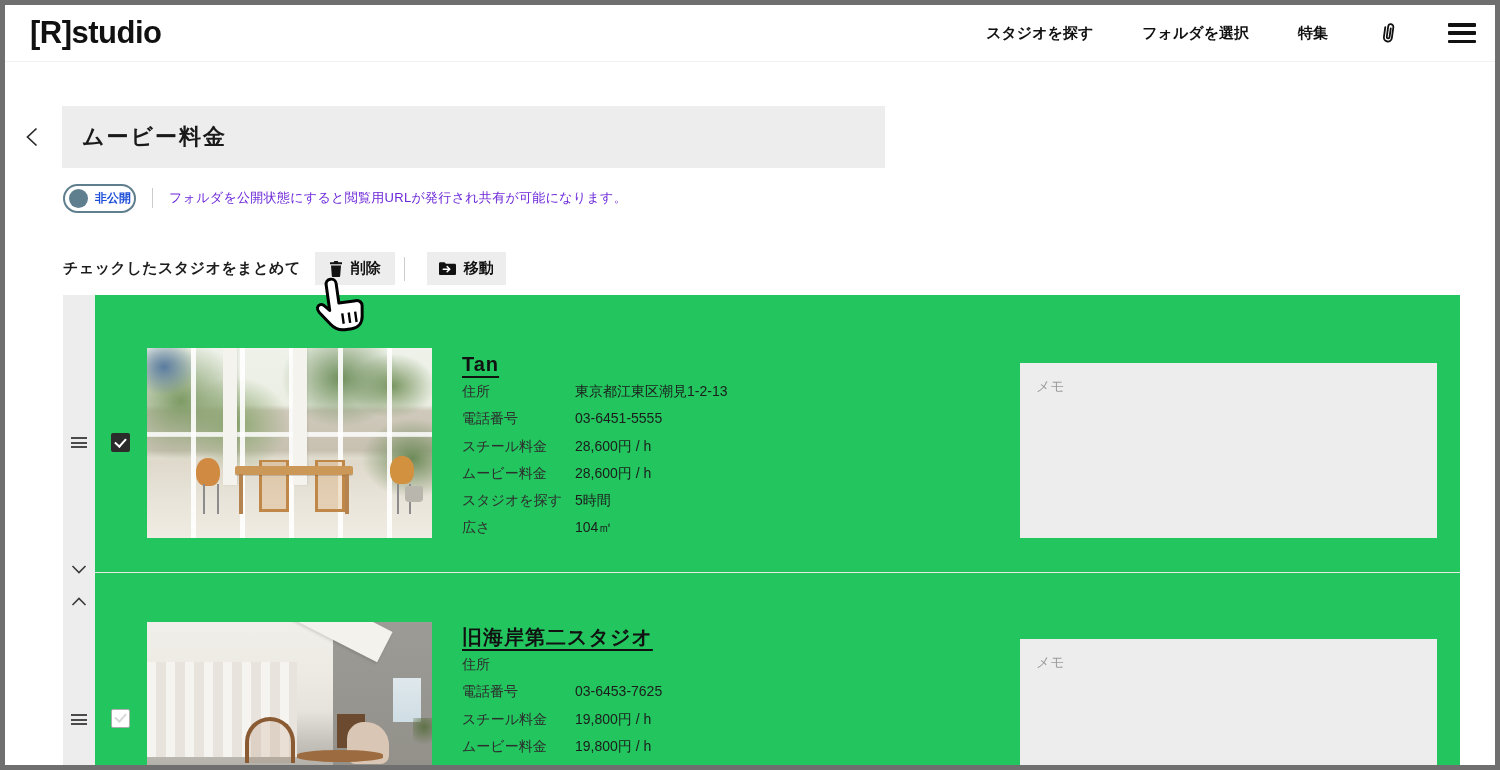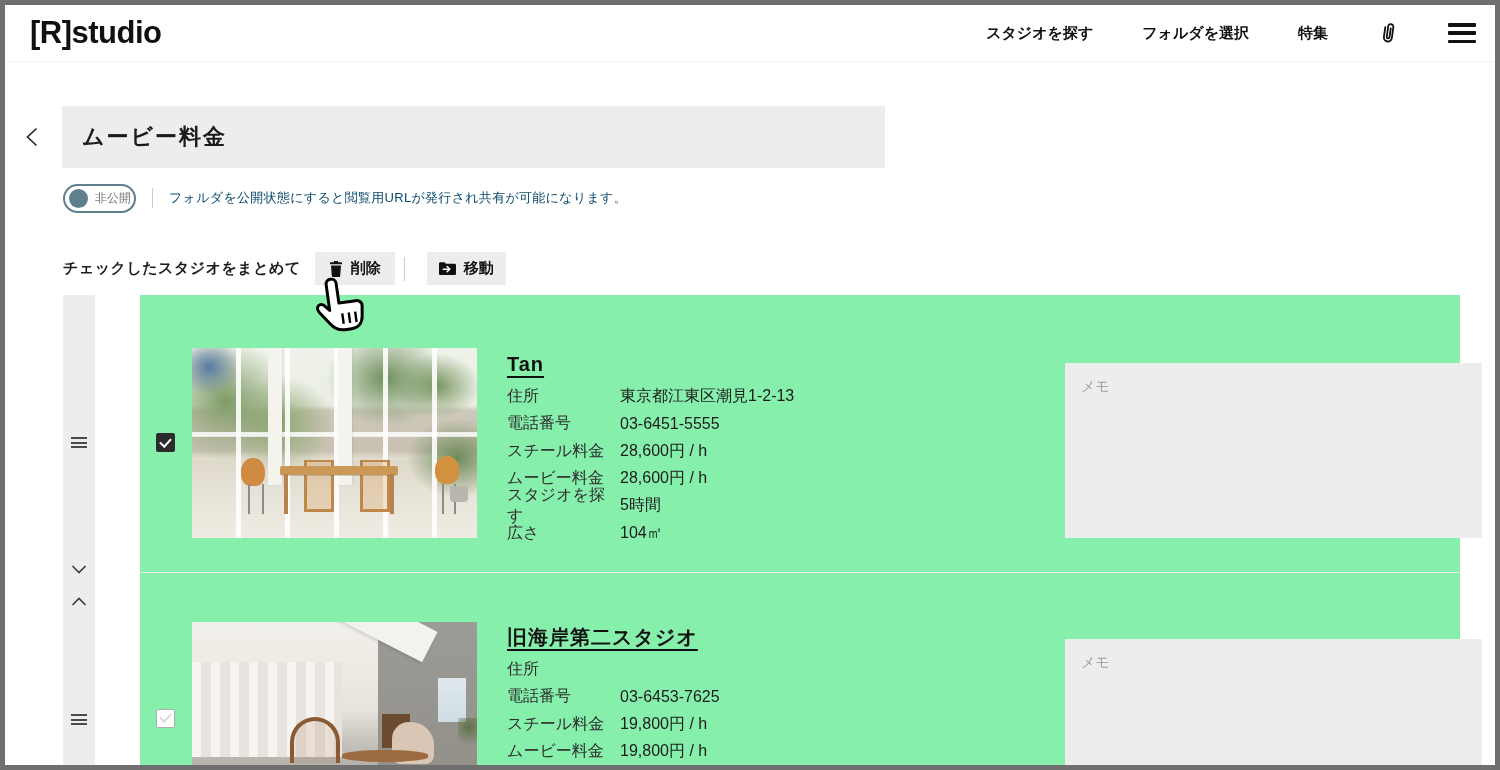--- a/index.html
+++ b/index.html
@@ -19,23 +19,23 @@
 
   
   .back-btn { position:absolute; left:26px; top:127px; width:14px; height:20px; cursor:pointer; z-index:4; }
   .title-bar { position:absolute; left:62px; top:106px; width:823px; height:62px; background:#ededed; display:flex; align-items:center; padding-left:20px; }
   .title-bar h1 { font-size:22px; font-weight:700; letter-spacing:2px; color:#1a1a1a; }
 
   
   .toggle-row { position:absolute; left:63px; top:183px; height:30px; display:flex; align-items:center; }
   .toggle-pill { width:73px; height:29px; border:2px solid #5f7e8e; border-radius:16px; background:#fff; display:flex; align-items:center; padding-left:4px; cursor:pointer; }
   .toggle-knob { width:19px; height:19px; border-radius:50%; background:#5f7e8e; flex:0 0 auto; }
-  .toggle-text { font-size:12px; font-weight:400; color:#737373; margin-left:7px; }
+  .toggle-text { font-size:12px; font-weight:700; color:#1d4ed8; margin-left:7px; }
   .vline { width:1px; height:20px; background:#ccc; margin:0 16px; }
-  .toggle-note { font-size:13px; color:#0c4a6e; letter-spacing:.3px; }
+  .toggle-note { font-size:13px; color:#6d28d9; letter-spacing:.3px; }
 
   
   .actions-row { position:absolute; left:63px; top:252px; height:33px; display:flex; align-items:center; z-index:3; }
   .bulk-label { font-size:15px; font-weight:700; letter-spacing:.5px; margin-right:14px; }
   .btn { height:33px; display:flex; align-items:center; gap:8px; background:#ededed; border:none; padding:0 14px; font-size:15px; font-weight:700; color:#111; cursor:pointer; font-family:inherit; }
   .btn svg { flex:0 0 auto; }
   .sel-divider { width:1px; height:24px; background:#ccc; margin:0 9px; }
   .folder-select { width:152px; height:33px; background:#fff; border:1px solid #999; display:flex; align-items:center; justify-content:space-between; padding:0 12px 0 14px; font-size:13px; color:#222; cursor:pointer; }
   .move-btn { margin-left:13px; padding:16px 12px; }
 
@@ -43,21 +43,21 @@
   .cursor-hand { position:absolute; left:312px; top:274px; width:58px; height:68px; z-index:60; pointer-events:none; transform:rotate(-8deg); }
 
   
   .list-rail { position:absolute; left:63px; top:295px; width:32px; height:470px; background:#ededed; z-index:2; }
   .drag-handle { position:absolute; left:8px; width:16px; cursor:grab; }
   .drag-handle i { display:block; height:2px; background:#4a4a4a; margin-bottom:2.5px; }
   .drag-handle i:last-child { margin-bottom:0; }
   .rail-chev { position:absolute; left:8px; width:16px; height:10px; cursor:pointer; }
 
   .rows { position:absolute; left:95px; top:295px; width:1365px; }
-  .studio-row { position:relative; background:#86efac;margin-left:45px; }
+  .studio-row { position:relative; background:#22c55e; }
   .row-1 { height:278px; border-bottom:1px solid #e8e8e8; }
   .row-2 { height:200px; }
 
   .checkbox { position:absolute; width:19px; height:19px; border-radius:2px; cursor:pointer; }
   .checkbox::after { content:""; position:absolute; left:6px; top:2.5px; width:5px; height:9px; border-right:2.5px solid #fff; border-bottom:2.5px solid #fff; transform:rotate(42deg); }
   .checkbox.checked { background:#2b2b2b; }
   .checkbox.unchecked { background:#fff; border:1.5px solid #adadad; }
   .checkbox.unchecked::after { border-color:#d9d9d9; left:4.5px; top:1px; }
   .row-1 .checkbox { left:16px; top:138px; }
   .row-2 .checkbox { left:16px; top:136px; }
@@ -99,21 +99,21 @@
   .k-windsor { position:absolute; left:98px; top:95px; width:50px; height:46px; border:4px solid #8a5a33; border-bottom:none; border-radius:26px 26px 0 0; background:rgba(160,110,60,.15); }
   .k-table { position:absolute; left:150px; top:128px; width:86px; height:12px; background:#9c6b3f; border-radius:50%/40%; box-shadow:0 14px 0 -6px #7d5531; }
   .k-arm { position:absolute; left:200px; top:100px; width:42px; height:42px; background:#d9c6b4; border-radius:40% 55% 20% 20%; }
   .k-dresser { position:absolute; left:190px; top:92px; width:28px; height:34px; background:#6b4a30; }
   .k-plant { position:absolute; left:266px; top:96px; width:22px; height:30px; background:radial-gradient(circle at 50% 30%, #5f7247 0%, rgba(95,114,71,0) 75%); }
 
   .info { position:absolute; left:367px; width:545px; }
   .row-1 .info { top:57px; } .row-2 .info { top:52px; }
   .studio-name { display:inline-block; font-size:20px; font-weight:700; color:#111; letter-spacing:1px; text-decoration:underline; text-underline-offset:5px; text-decoration-thickness:2px; cursor:pointer; line-height:24px; }
   .fields { margin-top:7px; }
-  .field { display:flex; height:27.3px; align-items:center; font-size:16px; }
+  .field { display:flex; height:27.3px; align-items:flex-start; font-size:14px; }
   .field .lbl { width:113px; color:#2e2e2e; flex:0 0 auto; }
   .field .val { color:#1c1c1c; }
 
   .memo { position:absolute; left:925px; width:417px; height:175px; background:#ededed; border:none; resize:none; outline:none; padding:15px 16px; font-size:14px; font-family:inherit; color:#333; }
   .memo::placeholder { color:#9b9b9b; }
   .row-1 .memo { top:68px; } .row-2 .memo { top:66px; }
 </style>
 </head>
 <body>
 

